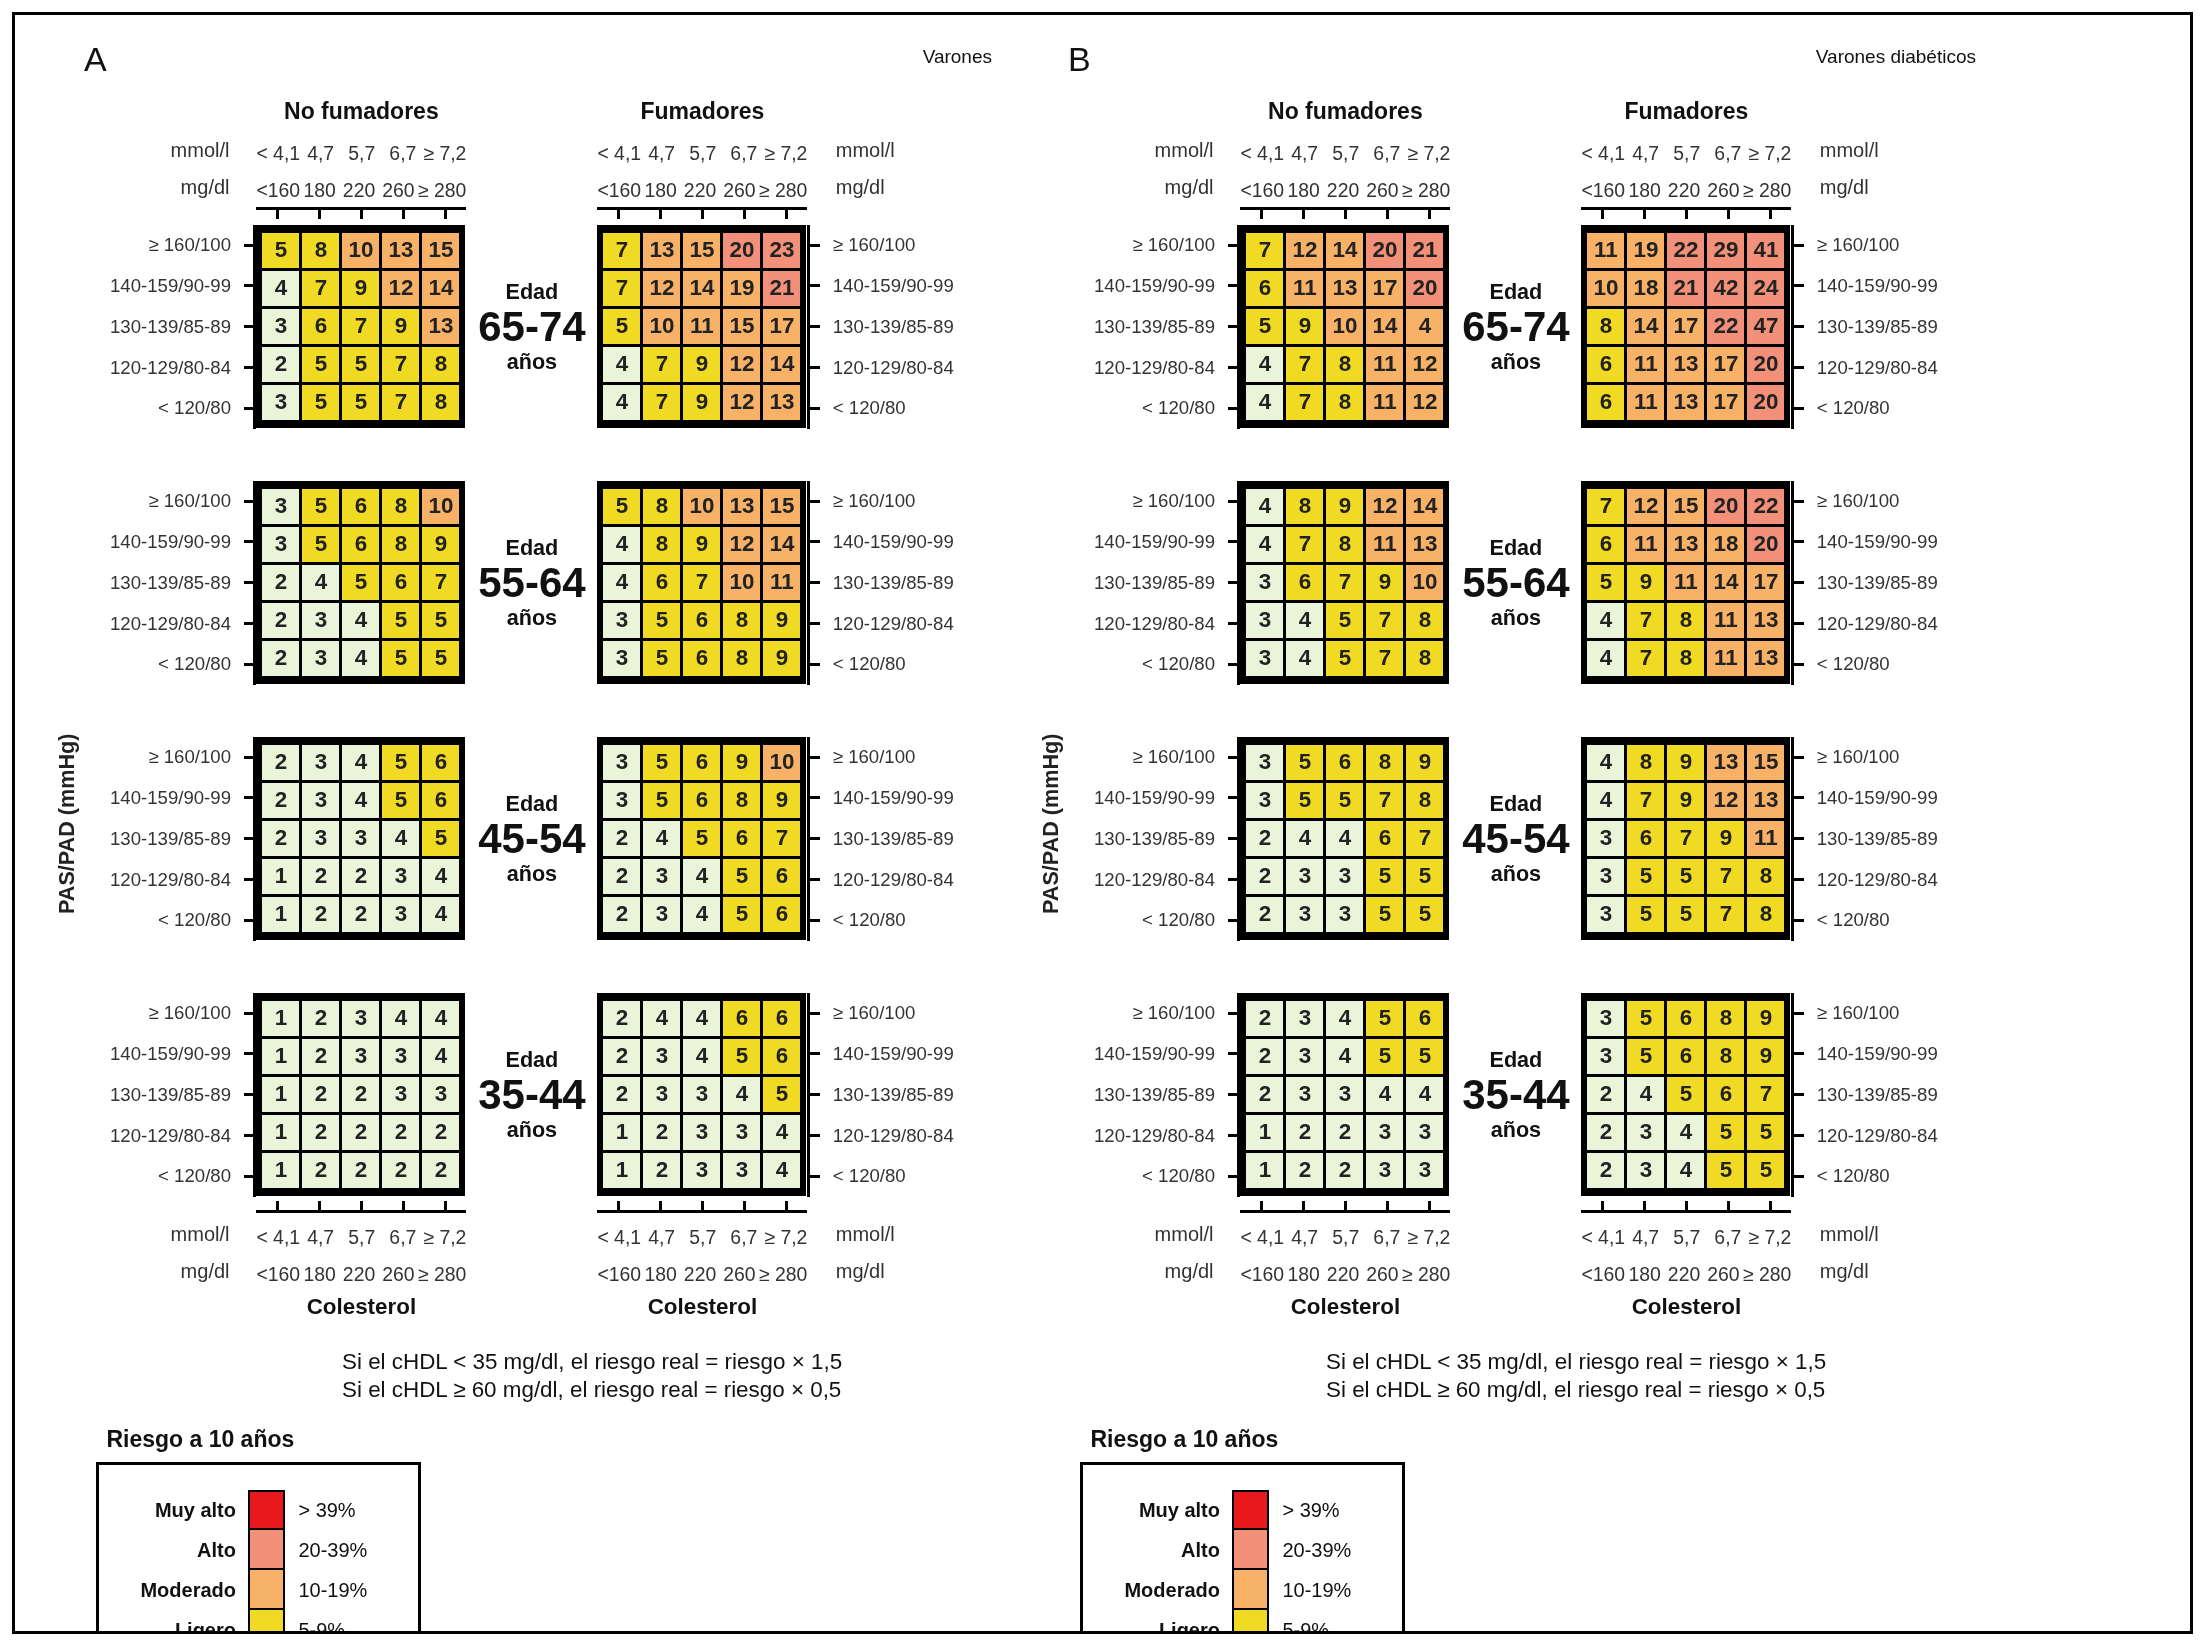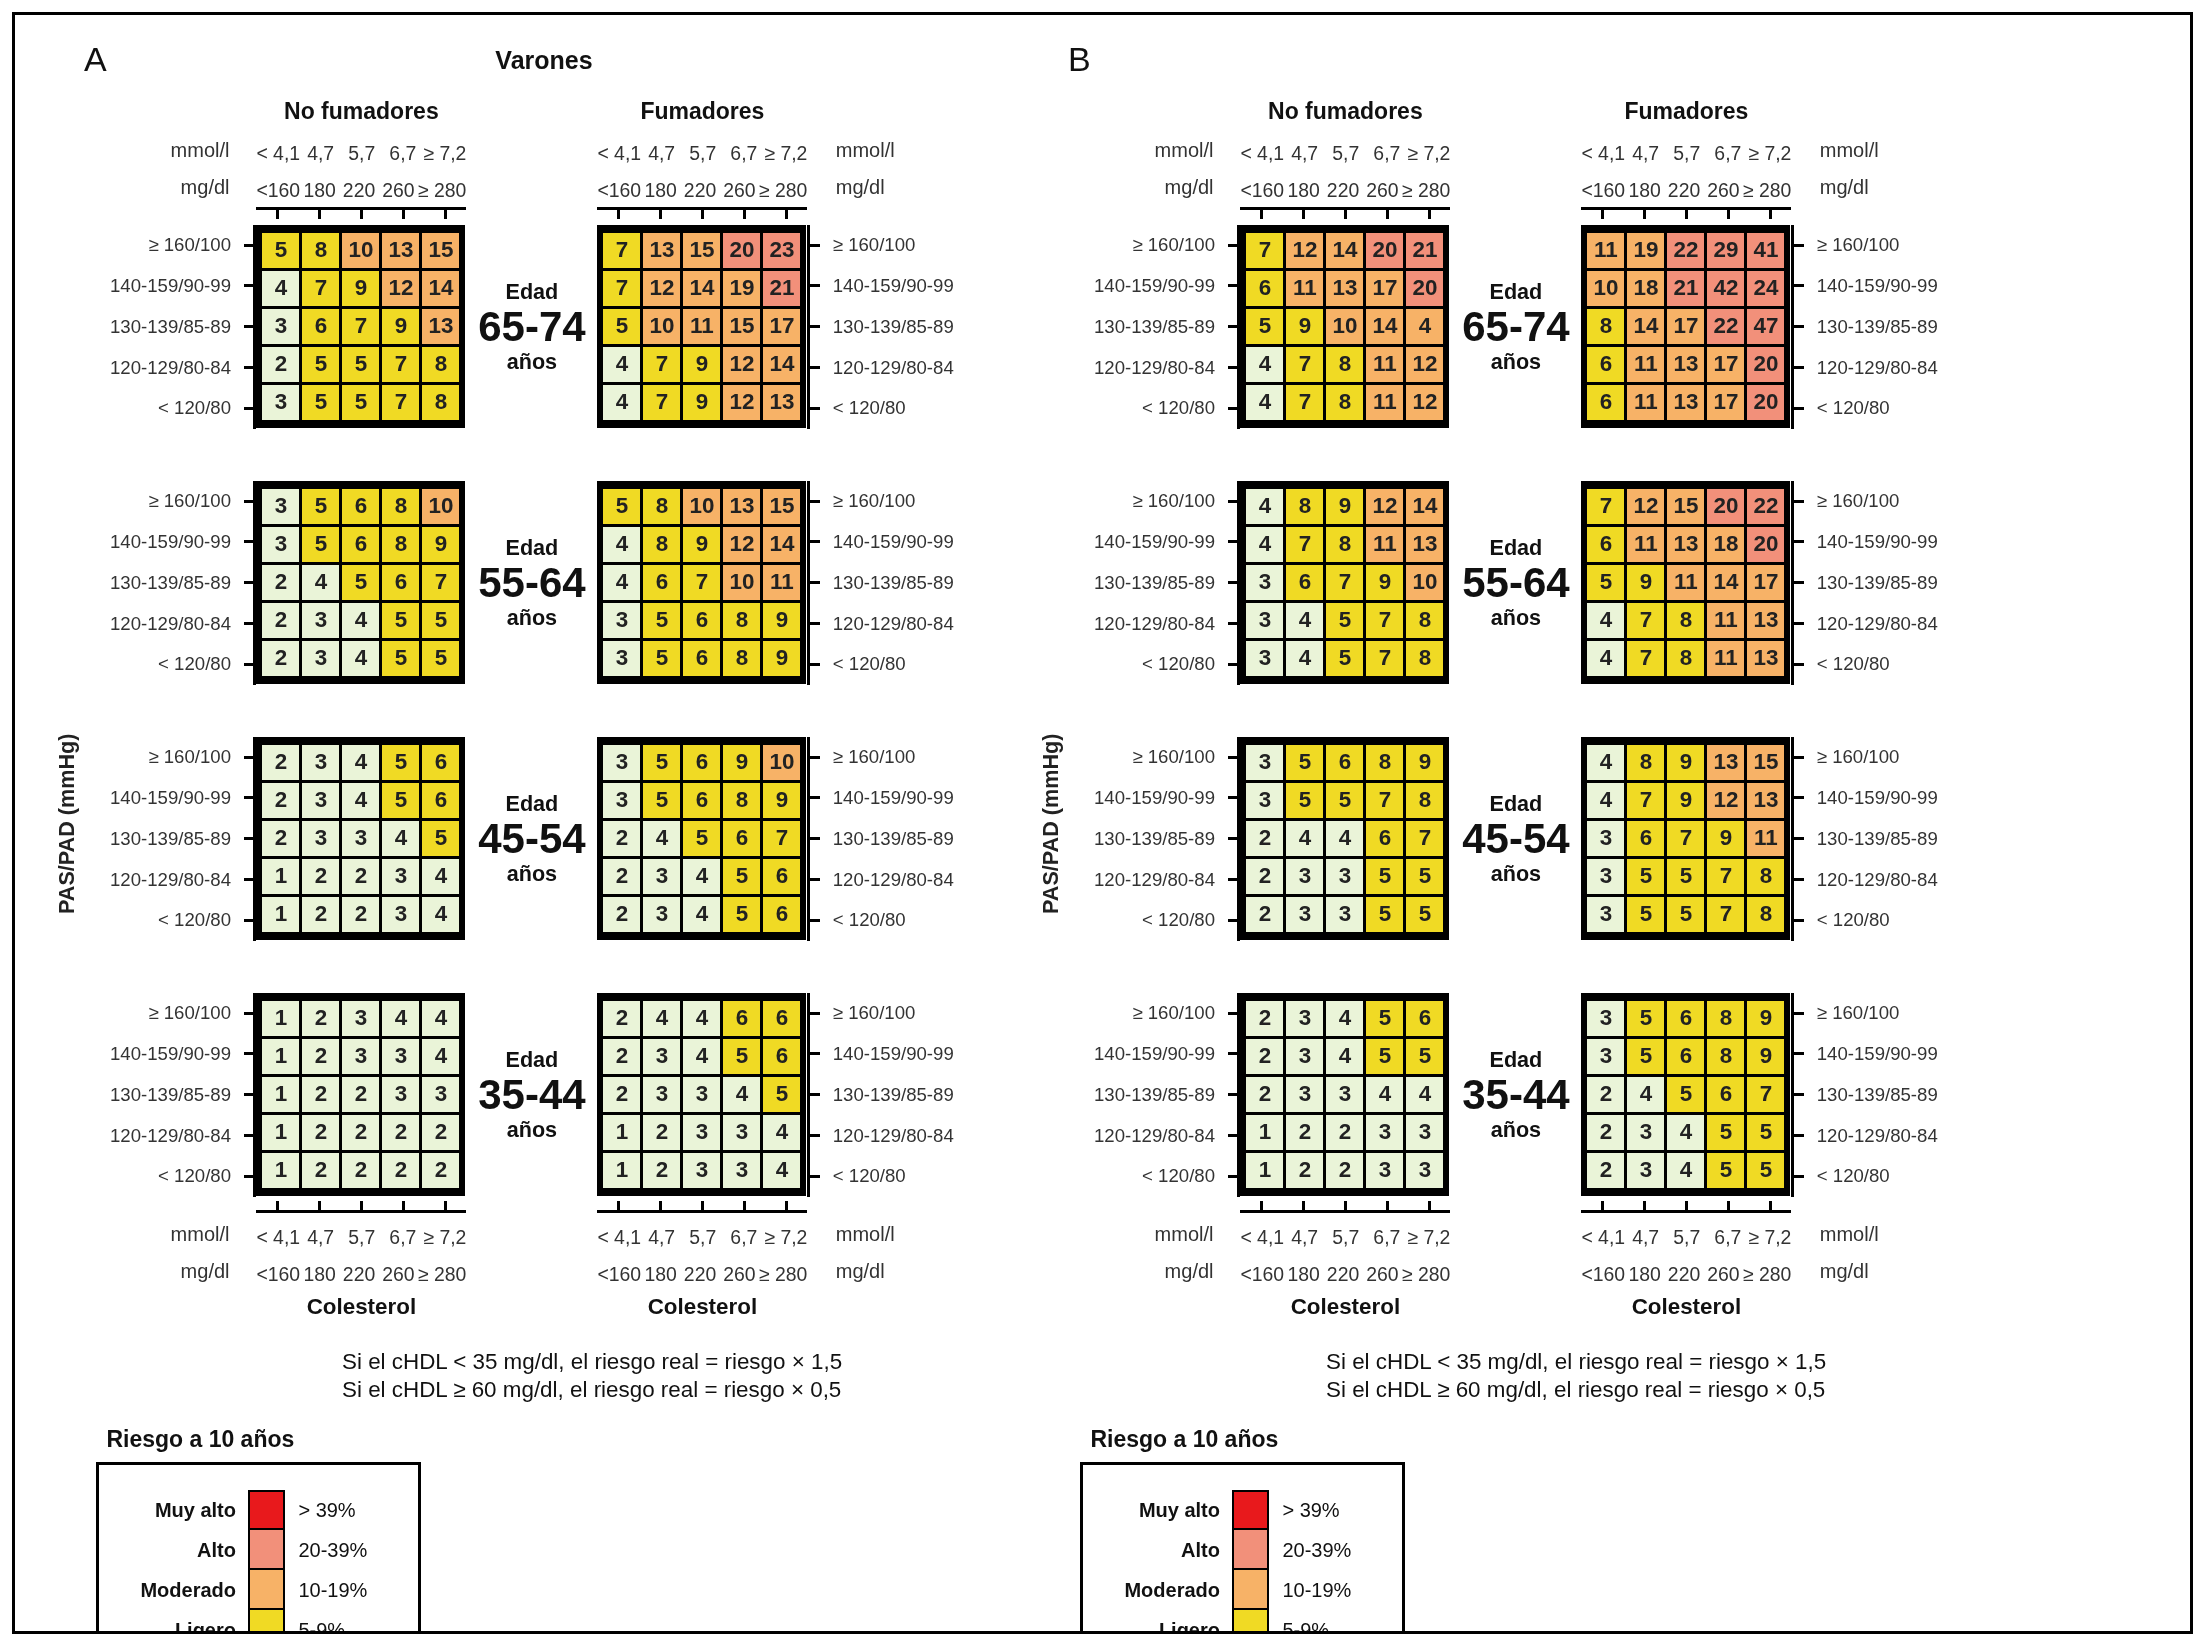--- a/index.html
+++ b/index.html
@@ -2,21 +2,21 @@
 <html style="font-size:12px"><head>
 <meta charset="utf-8">
 <style>
   html,body{margin:0;padding:0;background:#fff;}
   .page{width:2205px;height:1646px;position:relative;background:#fff;font-family:"Liberation Sans",sans-serif;color:#111;}
   .frame{position:absolute;inset:12px;border:3.7px solid #000;overflow:hidden;}
   .panels{display:flex;padding:25px 30px 0 81px;gap:88px;}
   .panel{width:896px;position:relative;flex:0 0 auto;}
   .titlerow{position:relative;height:48px;margin-bottom:10.4px;}
   .pletter{position:absolute;left:-12px;top:0;font-size:34px;}
-  .ptitle{text-align:center;font-size:25px;font-weight:bold;padding-top:6px;}
+  .ptitle{text-align:right;font-size:19px;font-weight:normal;padding-top:6px;}
   .g7{display:grid;grid-template-columns:138px 22.4px 210px 131px 210px 22.4px 138px;}
   .smoker{font-size:23px;font-weight:bold;text-align:center;height:34px;}
   .nums{display:grid;grid-template-columns:repeat(5,1fr);align-items:end;height:33px;}
   .nums span{text-align:center;font-size:19.4px;color:#333;white-space:nowrap;}
   .mgrow .nums{height:37px;}
   .unit{font-size:20px;color:#333;white-space:nowrap;align-self:end;padding-bottom:3px;}
   .unit.r{text-align:right;padding-right:4.5px;}
   .unit.l{text-align:left;padding-left:6px;}
   .tickline{height:13.4px;border-top:3px solid #000;display:grid;grid-template-columns:repeat(5,1fr);justify-items:center;margin-top:4.5px;}
   .tickline span{width:3px;height:9px;background:#000;}
@@ -667,20 +667,21 @@
               <div class="llabel">Ligero</div>
               <div class="lsw" style="background: rgb(240, 218, 36);"></div>
               <div class="lrange">5-9%</div>
             </div>
           </div>
         </div>
         <div class="panel">
           <div class="vlabel">PAS/PAD (mmHg)</div>
           <div class="titlerow">
             <div class="pletter">B</div>
+            <div class="ptitle">Varones diabéticos</div>
           </div>
           <div class="g7">
             <div></div>
             <div></div>
             <div class="smoker">No fumadores</div>
             <div></div>
             <div class="smoker">Fumadores</div>
             <div></div>
             <div></div>
           </div>

